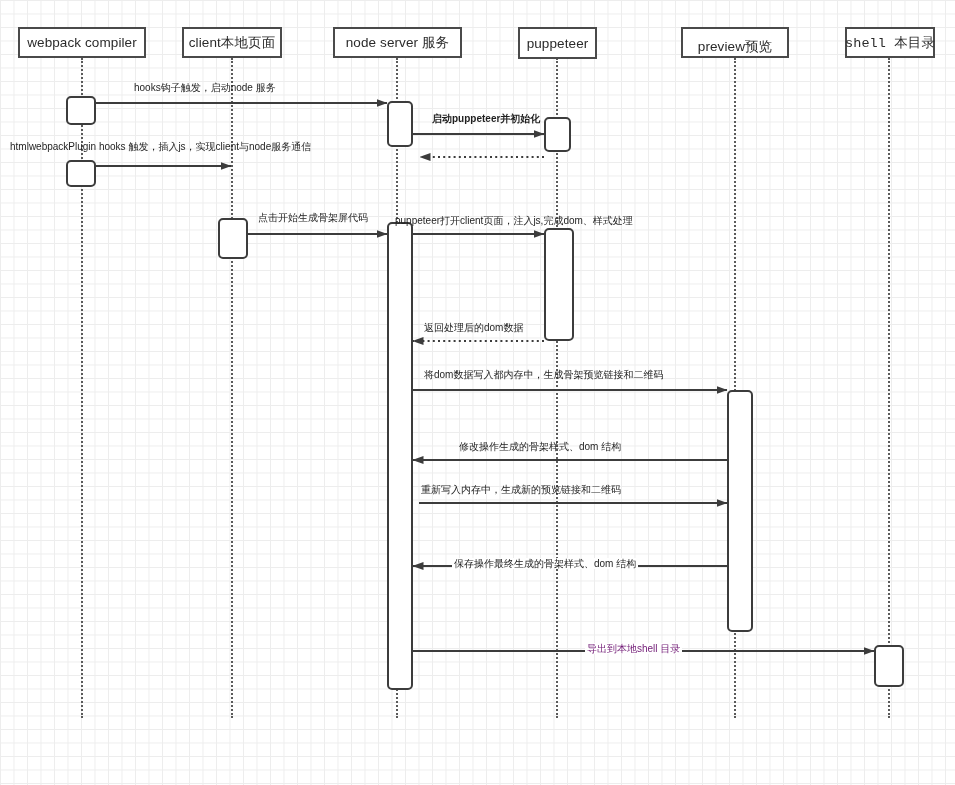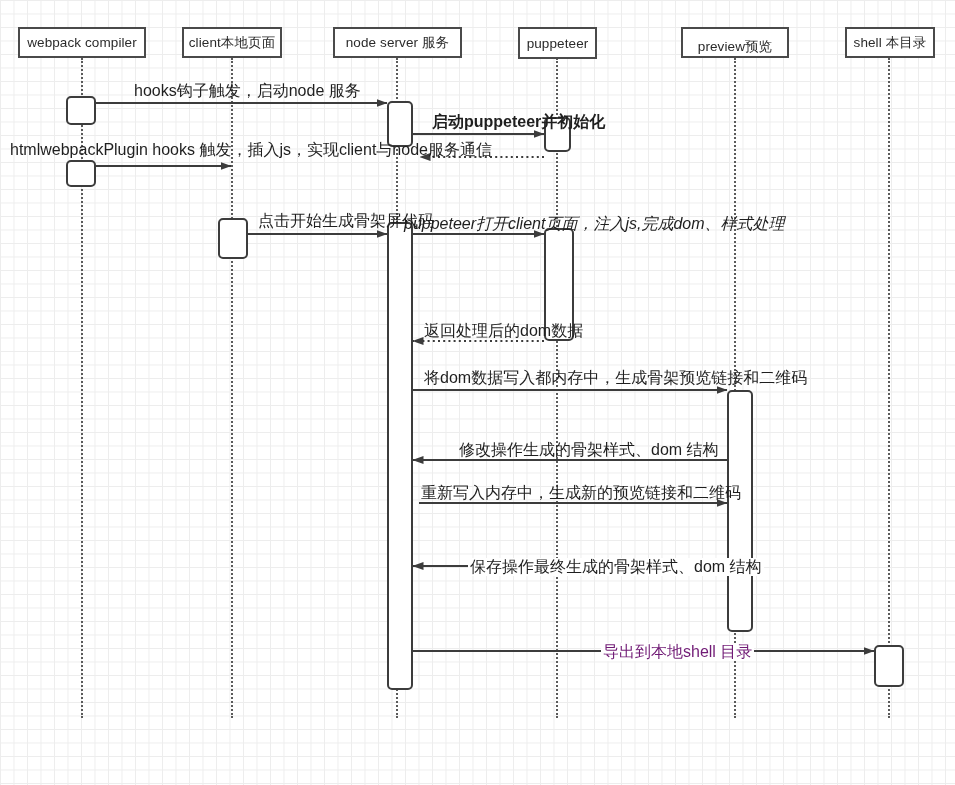--- a/index.html
+++ b/index.html
@@ -64,29 +64,28 @@
   .activation {
     position: absolute;
     box-sizing: border-box;
     background: #ffffff;
     border: 2px solid #3c3c3c;
     border-radius: 5px;
   }
   
   .msg-label {
     position: absolute;
-    font-size: 16px;
+    font-size: 10px;
     color: #1f1f1f;
     white-space: nowrap;
     line-height: 1.1;
   }
   .msg-label.on-line {
     background: #ffffff;
     padding: 0 2px;
-    margin-left: 16px;
   }
 </style>
 </head>
 <body>
 
 <div id="canvas">
 
   <div id="lifelines">
       <div class="lifeline" style="left: 81px; top: 58px; height: 660px; border-left-color: rgb(90, 90, 90);"></div>
       <div class="lifeline" style="left: 231px; top: 58px; height: 660px; border-left-color: rgb(90, 90, 90);"></div>
@@ -142,31 +141,31 @@
       </div>
       <div class="actor-box" style="left: 333px; top: 27px; width: 129px; height: 31px; border-color: rgb(74, 74, 74);">
         <span>node server 服务</span>
       </div>
       <div class="actor-box" style="left: 518px; top: 27px; width: 79px; height: 32px; border-color: rgb(74, 74, 74);">
         <span>puppeteer</span>
       </div>
       <div class="actor-box" style="left: 681px; top: 27px; width: 108px; height: 31px; border-color: rgb(74, 74, 74); align-items: flex-end;">
         <span>preview预览</span>
       </div>
-      <div class="actor-box" style="left: 845px; top: 27px; width: 90px; height: 31px; border-color: rgb(74, 74, 74);">
+      <div class="actor-box" style="left: 845px; top: 27px; width: 90px; height: 31px; border-color: rgb(74, 74, 74); font-family: Liberation Mono, monospace;">
         <span>shell 本目录</span>
       </div>
     </div>
 
   <div id="labels">
       <div class="msg-label" style="left: 134px; top: 82px; color: rgb(31, 31, 31);">hooks钩子触发，启动node 服务</div>
       <div class="msg-label" style="left: 432px; top: 113px; color: rgb(31, 31, 31); font-weight: bold;">启动puppeteer并初始化</div>
       <div class="msg-label" style="left: 10px; top: 141px; color: rgb(31, 31, 31);">htmlwebpackPlugin hooks 触发，插入js，实现client与node服务通信</div>
       <div class="msg-label" style="left: 258px; top: 212px; color: rgb(31, 31, 31);">点击开始生成骨架屏代码</div>
-      <div class="msg-label" style="left: 404px; top: 215px; color: rgb(31, 31, 31); font-style: italic;">puppeteer打开client页面，注入js,完成dom、样式处理</div>
+      <div class="msg-label" style="left: 395px; top: 215px; color: rgb(31, 31, 31);">puppeteer打开client页面，注入js,完成dom、样式处理</div>
       <div class="msg-label" style="left: 424px; top: 322px; color: rgb(31, 31, 31);">返回处理后的dom数据</div>
       <div class="msg-label" style="left: 424px; top: 369px; color: rgb(31, 31, 31);">将dom数据写入都内存中，生成骨架预览链接和二维码</div>
       <div class="msg-label" style="left: 459px; top: 441px; color: rgb(31, 31, 31);">修改操作生成的骨架样式、dom 结构</div>
       <div class="msg-label" style="left: 421px; top: 484px; color: rgb(31, 31, 31);">重新写入内存中，生成新的预览链接和二维码</div>
       <div class="msg-label on-line" style="left: 452px; top: 558px; color: rgb(31, 31, 31);">保存操作最终生成的骨架样式、dom 结构</div>
       <div class="msg-label on-line" style="left: 585px; top: 643px; color: #701a75;">导出到本地shell 目录</div>
     </div>
 
 </div>
 

